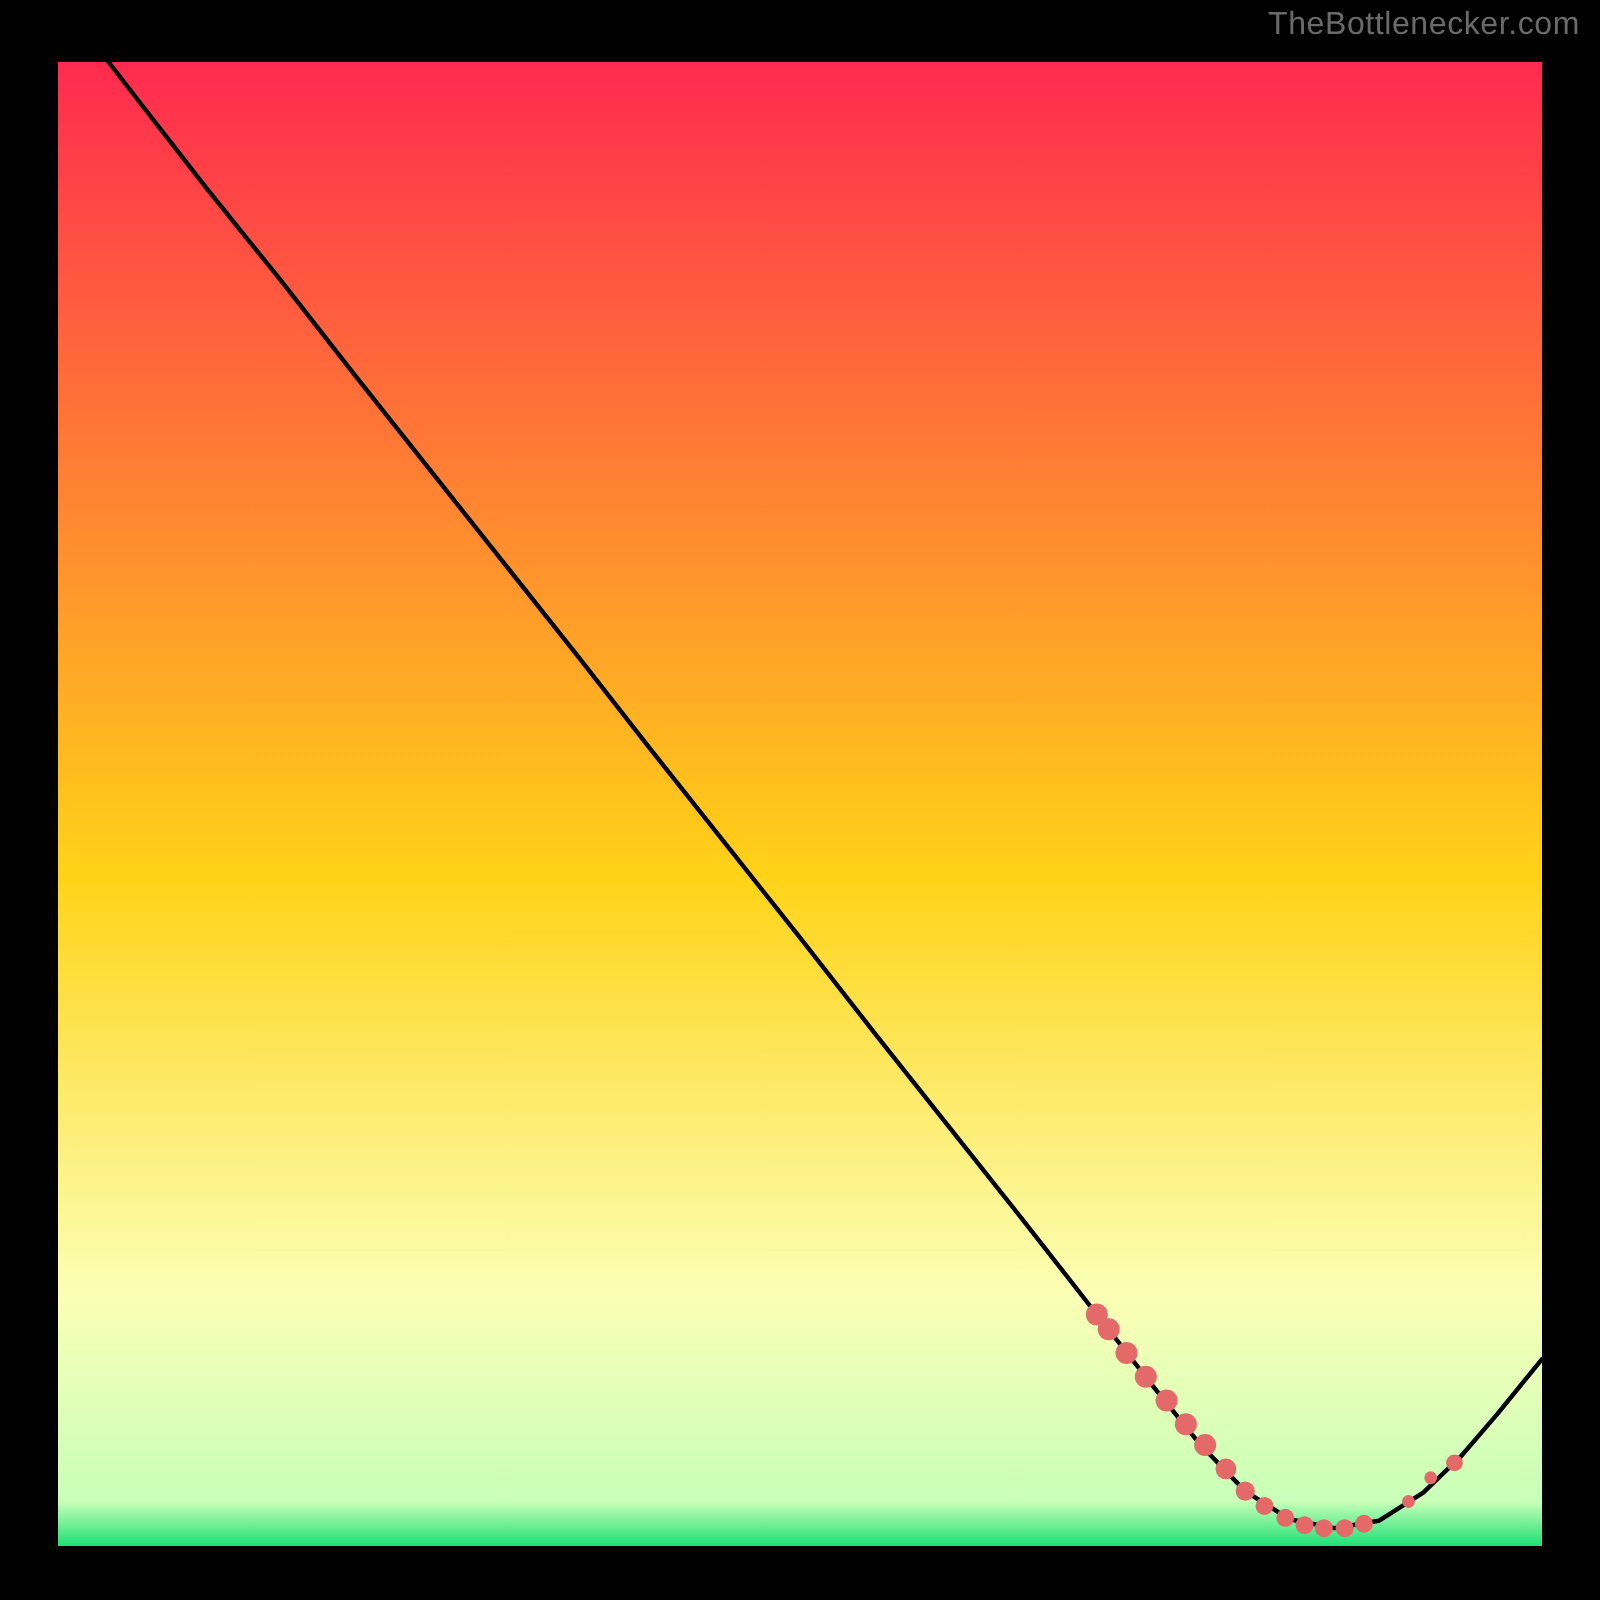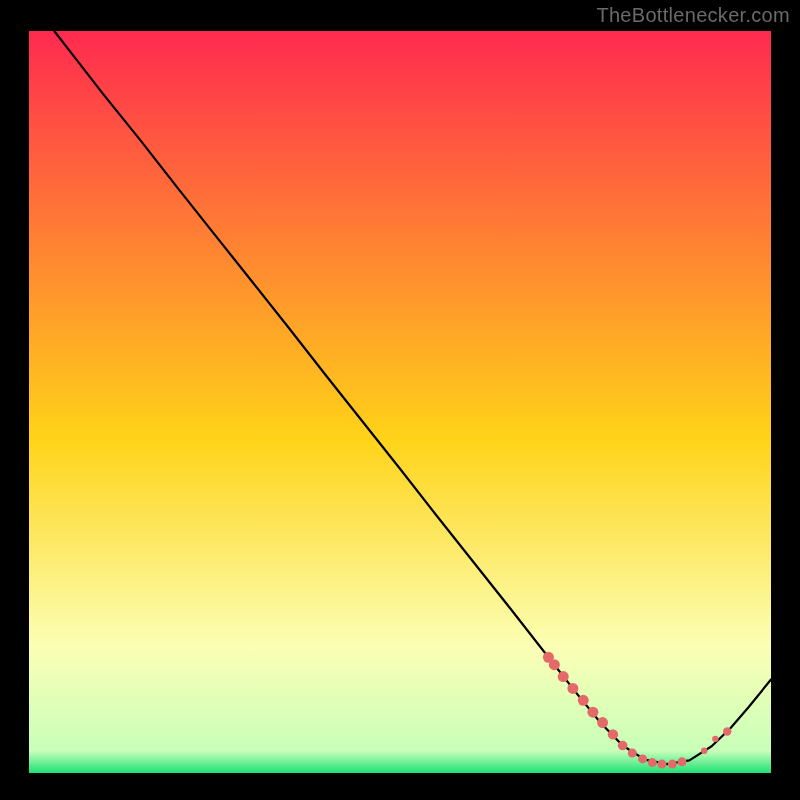--- a/index.html
+++ b/index.html
@@ -17,21 +17,21 @@
     background: #000;
   }
   svg {
     display: block;
   }
   .watermark {
     position: absolute;
     top: 4px;
     right: 10px;
     font-family: Arial, Helvetica, sans-serif;
-    font-size: 20px;
+    font-size: 16px;
     font-weight: 500;
     color: #6a6a6a;
     letter-spacing: 0.3px;
     user-select: none;
   }
 </style>
 </head>
 <body>
 
 <div class="stage">

